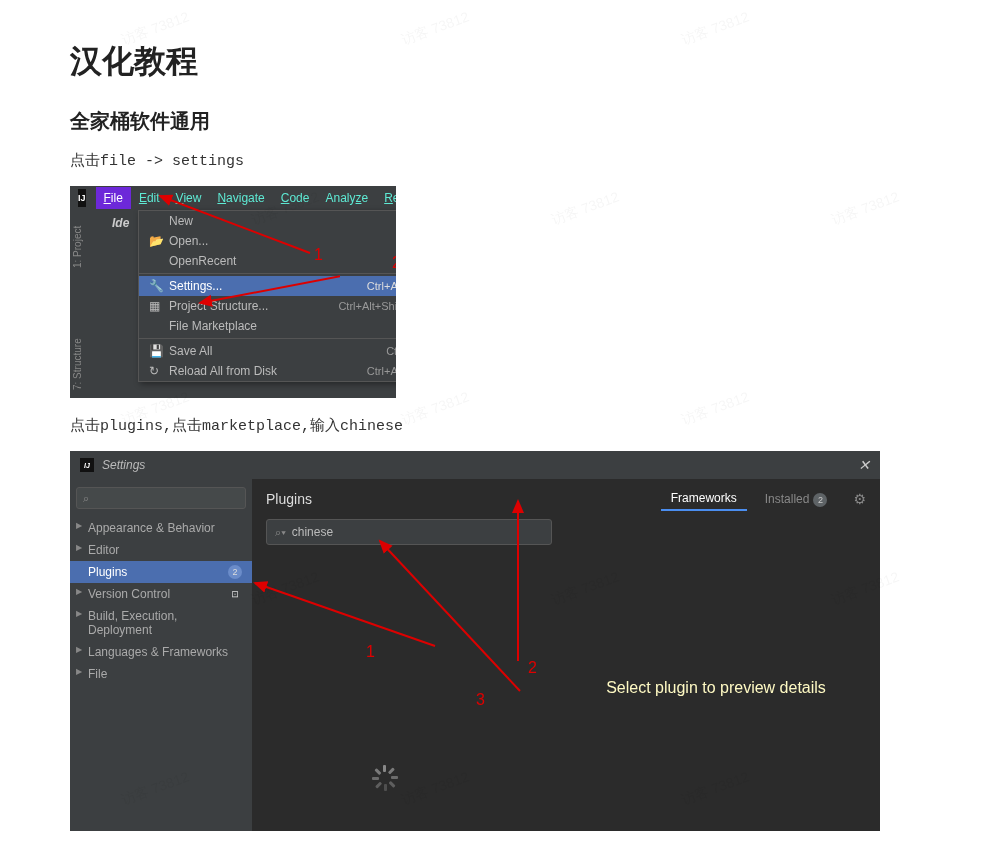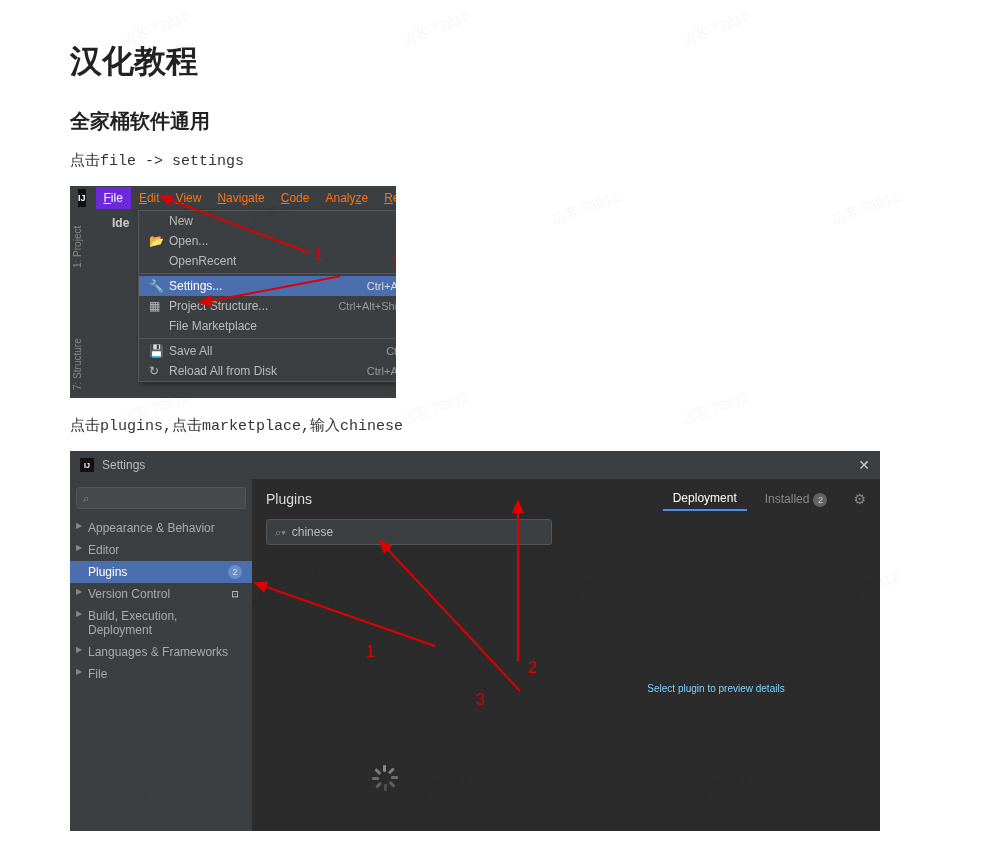--- a/index.html
+++ b/index.html
@@ -6,61 +6,61 @@
 body { font-family: -apple-system, "Microsoft YaHei", sans-serif; background: #fff; padding: 40px 70px; width: 1001px; position: relative; }
 .watermark { position: absolute; color: rgba(0,0,0,0.04); font-size: 14px; transform: rotate(-20deg); pointer-events: none; z-index: 100; }
 h1 { font-size: 32px; font-weight: bold; color: #222; margin-bottom: 24px; }
 h2 { font-size: 20px; font-weight: bold; color: #222; margin-bottom: 16px; }
 p { font-size: 15px; color: #333; margin-bottom: 16px; font-family: Liberation Mono, monospace; }
 
 
 .ide-shot1 { width: 326px; background: #3c3f41; color: #bbb; font-size: 12px; font-family: "Segoe UI", sans-serif; margin-bottom: 18px; position: relative; overflow: hidden; height: 212px; }
 .ide-menubar { display: flex; background: #3c3f41; height: 24px; align-items: center; padding-left: 8px; }
 .ide-logo { width: 18px; height: 18px; background: #111; margin-right: 10px; display: flex; align-items: center; justify-content: center; color: #fff; font-size: 9px; font-weight: bold; }
-.menubar-item { padding: 4px 8px; color: #f97316; }
+.menubar-item { padding: 4px 8px; color: #5eead4; }
 .menubar-item.active { background: #6d28d9; color: #fff; }
 .menubar-item .ul { text-decoration: underline; }
 .ide-side { width: 30px; background: #3c3f41; border-right: 1px solid #2b2b2b; position: relative; }
 .ide-side-label { position: absolute; left: 2px; top: 58px; transform: rotate(-90deg); transform-origin: left top; font-size: 10px; color: #888; white-space: nowrap; }
 .ide-side-label2 { position: absolute; left: 2px; top: 180px; transform: rotate(-90deg); transform-origin: left top; font-size: 10px; color: #888; white-space: nowrap; }
-.ide-projlabel { position: absolute; left: 42px; top: 30px; font-size: 12px; color: #ccc; font-weight: bold; }
+.ide-projlabel { position: absolute; left: 42px; top: 30px; font-size: 12px; color: #ccc; font-weight: bold; font-style: italic; }
 .file-dropdown { position: absolute; left: 68px; top: 24px; width: 290px; background: #3c3f41; border: 1px solid #555; box-shadow: 2px 2px 6px rgba(0,0,0,0.4); }
 .dd-item { display: flex; align-items: center; padding: 3px 10px; font-size: 12px; color: #bbb; position: relative; }
 .dd-item.sel { background: #4b6eaf; color: #fff; }
 .dd-item .shortcut { margin-left: auto; font-size: 11px; color: #999; }
 .dd-item.sel .shortcut { color: #ddd; }
 .dd-icon { width: 14px; display: inline-block; margin-right: 6px; }
 .dd-sep { border-top: 1px solid #555; margin: 2px 0; }
 .ide-toolbar-right { position: absolute; right: 6px; top: 34px; color: #999; }
 .ann-red { position: absolute; color: #d00; font-size: 16px; z-index: 50; }
 
 
 .ide-shot2 { width: 810px; height: 380px; background: #2b2b2b; color: #bbb; font-size: 12px; font-family: "Segoe UI", sans-serif; position: relative; overflow: hidden; }
-.settings-titlebar { display: flex; align-items: center; height: 28px; padding: 0 10px; background: #3c3f41; }
+.settings-titlebar { display: flex; align-items: center; height: 28px; padding: 0 10px; background: #3c3f41; font-style: italic; }
 .settings-titlebar .close { margin-left: auto; color: #ccc; font-size: 14px; }
 .settings-body { display: flex; height: 352px; }
 .settings-side { width: 182px; background: #3c3f41; padding-top: 8px; }
 .settings-search { margin: 0 6px 8px 6px; height: 22px; background: #45494a; border: 1px solid #555; border-radius: 3px; display: flex; align-items: center; padding: 0 6px; color: #888; font-size: 11px; }
 .side-item { padding: 4px 10px 4px 18px; color: #aaa; font-size: 12px; position: relative; }
 .side-item .tri { position: absolute; left: 6px; color: #888; font-size: 8px; }
 .side-item.sel { background: #4b6eaf; color: #fff; }
 .side-item .badge { float: right; width: 14px; height: 14px; border-radius: 50%; background: #5e6366; color: #ddd; font-size: 9px; text-align: center; line-height: 14px; }
 .side-item.sel .badge { background: #6b8cc9; }
 .settings-main { flex: 1; background: #2b2b2b; display: flex; flex-direction: column; }
 .plugins-header { display: flex; align-items: center; padding: 8px 14px; height: 40px; }
 .plugins-title { color: #ddd; font-size: 14px; margin-right: auto; }
 .tab { padding: 4px 10px; color: #888; margin: 0 4px; cursor: pointer; }
 .tab.active { color: #fff; border-bottom: 2px solid #4b8ef0; }
 .tab .badge { display: inline-block; width: 14px; height: 14px; border-radius: 50%; background: #5e6366; color: #ccc; font-size: 9px; text-align: center; line-height: 14px; margin-left: 4px; }
 .gear { color: #888; font-size: 14px; margin-left: 12px; }
 .plugin-search { margin: 0 14px; height: 26px; background: #3c3f41; border: 1px solid #555; border-radius: 3px; display: flex; align-items: center; padding: 0 8px; color: #bbb; font-size: 12px; width: 286px; }
 .plugin-search .mag { color: #888; margin-right: 6px; font-size: 11px; }
 .plugins-content { flex: 1; display: flex; }
 .content-left { width: 300px; position: relative; }
-.content-right { flex: 1; display: flex; align-items: center; justify-content: center; color: #7dd3fc; font-size: 10px; }
+.content-right { flex: 1; display: flex; align-items: center; justify-content: center; color: #fef9c3; font-size: 16px; }
 .spinner { position: absolute; left: 120px; top: 220px; width: 26px; height: 26px; }
 .spinner span { position: absolute; width: 3px; height: 7px; background: #888; border-radius: 1px; left: 11px; top: 0; transform-origin: 2px 13px; }
 .s1{transform:rotate(0deg);opacity:1}.s2{transform:rotate(45deg);opacity:.85}.s3{transform:rotate(90deg);opacity:.7}.s4{transform:rotate(135deg);opacity:.55}.s5{transform:rotate(180deg);opacity:.4}.s6{transform:rotate(225deg);opacity:.55}.s7{transform:rotate(270deg);opacity:.7}.s8{transform:rotate(315deg);opacity:.85}
 
 .red-arrow { position: absolute; pointer-events: none; }
 </style>
 </head>
 <body>
 
 <div class="watermark" style="top:20px;left:120px">访客 73812</div>
@@ -153,21 +153,21 @@
       <div class="side-item"><span class="tri">▶</span><span>Editor</span></div>
       <div class="side-item sel"><span>Plugins</span><span class="badge">2</span></div>
       <div class="side-item"><span class="tri">▶</span><span>Version Control</span><span class="badge" style="background:transparent;border-radius:0">⊡</span></div>
       <div class="side-item"><span class="tri">▶</span><span>Build, Execution, Deployment</span></div>
       <div class="side-item"><span class="tri">▶</span><span>Languages &amp; Frameworks</span></div>
       <div class="side-item"><span class="tri">▶</span><span>File</span></div>
     </div>
     <div class="settings-main">
       <div class="plugins-header">
         <span class="plugins-title">Plugins</span>
-        <span class="tab active">Deployment</span>
+        <span class="tab active">Frameworks</span>
         <span class="tab"><span>Installed</span><span class="badge">2</span></span>
         <span class="gear">⚙</span>
       </div>
       <div class="plugin-search">
         <span class="mag">⌕▾</span>
         <span>chinese</span>
       </div>
       <div class="plugins-content">
         <div class="content-left">
           <div class="spinner">

